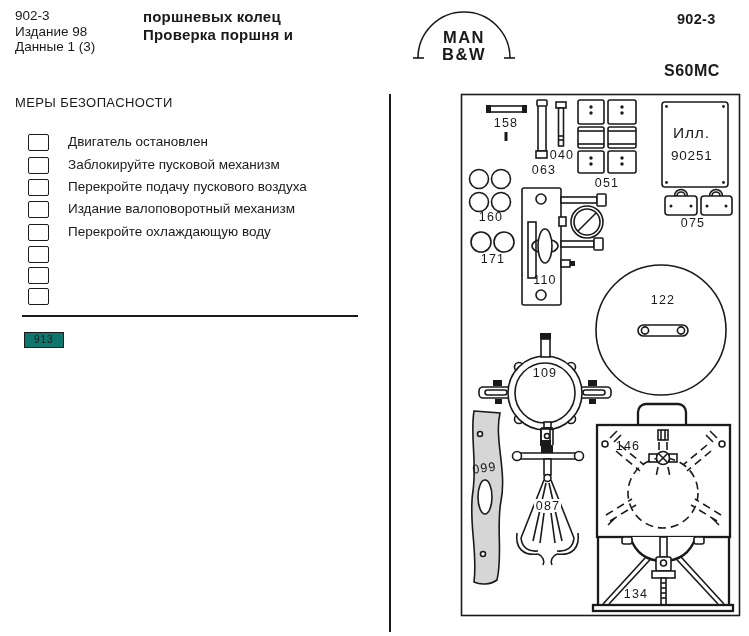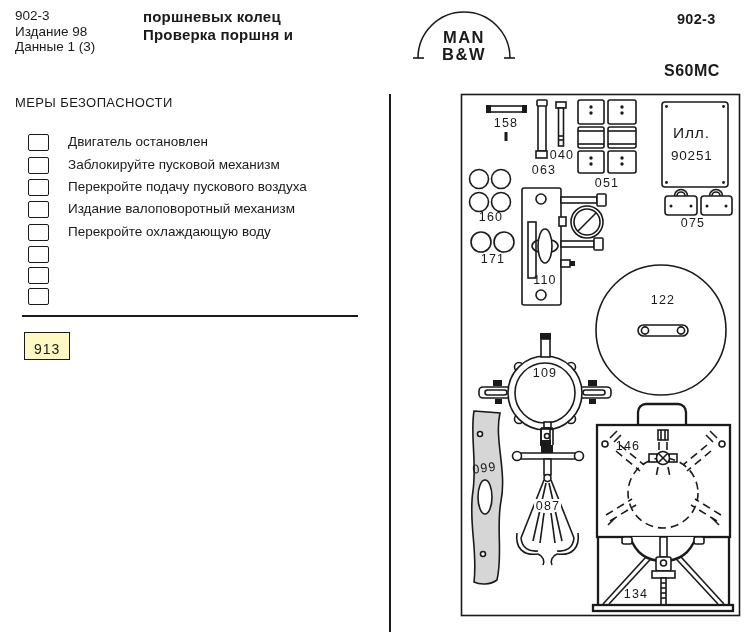--- a/index.html
+++ b/index.html
@@ -13,21 +13,21 @@
   .title{left:143px;top:8px;font-size:15px;font-weight:bold;line-height:17.5px;letter-spacing:.2px;}
   .logo{left:411px;top:6px;width:106px;height:60px;}
   .ref-tr{left:677px;top:11px;font-size:14.5px;font-weight:bold;letter-spacing:.3px;}
   .engine{left:664px;top:62px;font-size:16px;font-weight:bold;letter-spacing:.5px;}
   
   .safety-heading{left:15px;top:95px;font-size:13px;letter-spacing:.4px;}
   .chk-row{left:28px;height:17px;display:flex;}
   .chk{width:19px;height:15px;border:1.7px solid #1a1a1a;border-radius:2px;background:#fff;flex:0 0 auto;}
   .chk-label{margin-left:19px;font-size:13.5px;white-space:nowrap;}
   .rule{left:22px;top:315px;width:336px;height:2px;background:#1a1a1a;}
-  .refbox{left:24px;top:332px;border:1.8px solid #1a1a1a;padding:8px 9px 2px 9px;font-size:14px;letter-spacing:1px;background:#fef9c3;}
+  .refbox{left:24px;top:332px;border:1.8px solid #1a1a1a;padding:1px 9px 2px 9px;font-size:10px;letter-spacing:1px;background:#0f766e;}
   .vdiv{left:389px;top:94px;width:2px;height:538px;background:#1a1a1a;}
   
   svg .ln{stroke:#1a1a1a;stroke-width:1.6;fill:none;}
   svg .ln2{stroke:#1a1a1a;stroke-width:2.3;fill:none;}
   svg .wfill{stroke:#1a1a1a;stroke-width:1.6;fill:#ffffff;}
   svg .wfill2{stroke:#1a1a1a;stroke-width:2.3;fill:#ffffff;}
   svg .ink{fill:#1a1a1a;stroke:none;}
   svg .stip{fill:#d6d6d6;stroke:#1a1a1a;stroke-width:1.6;}
   svg .dash{stroke:#1a1a1a;stroke-width:1.6;fill:none;stroke-dasharray:8 5;}
   svg text{fill:#1a1a1a;stroke:none;font-family:"Liberation Sans",sans-serif;

